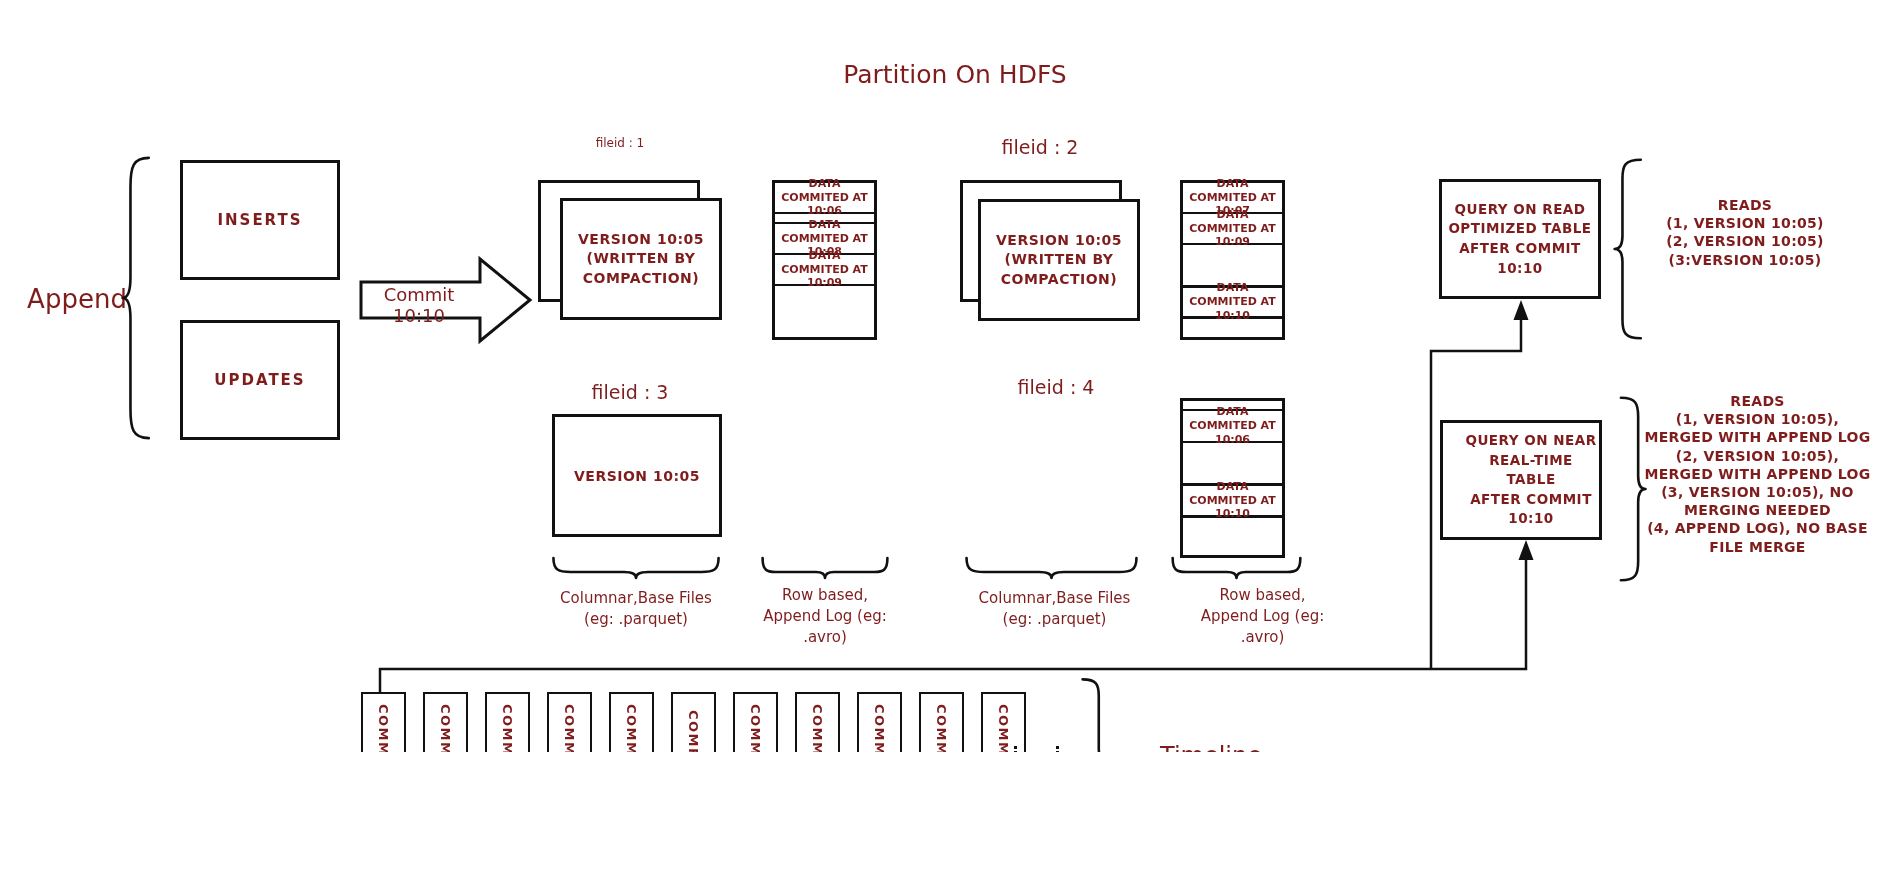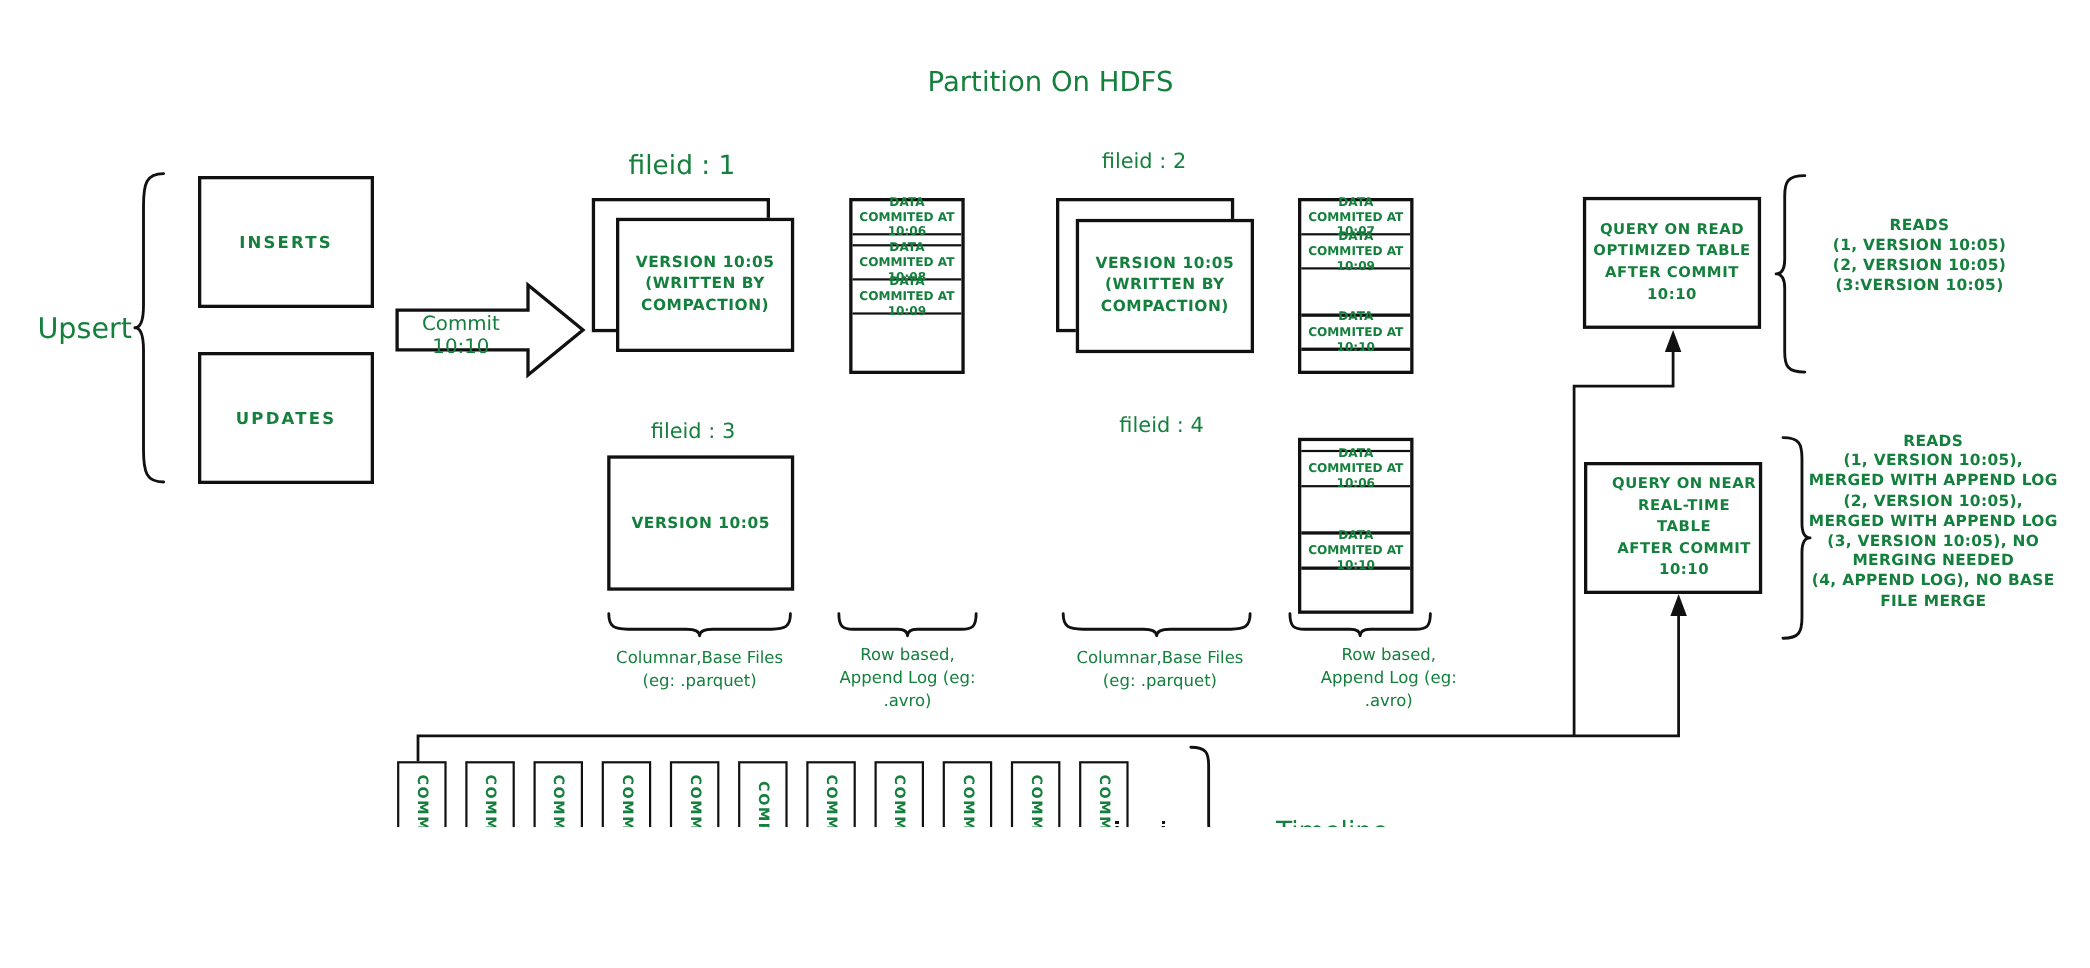--- a/index.html
+++ b/index.html
@@ -1,17 +1,17 @@
 <!DOCTYPE html>
 <html><head>
 <meta charset="utf-8">
 <style>
   html,body{margin:0;padding:0;background:#fff;}
   #canvas{position:relative;width:1900px;height:752px;background:#fff;overflow:hidden;
-          font-family:"DejaVu Sans","Liberation Sans",sans-serif;color:#15803d;}
+          font-family:"DejaVu Sans","Liberation Sans",sans-serif;color:#7f1d1d;}
   .abs{position:absolute;}
   .box{position:absolute;border:3px solid #111;background:#fff;display:flex;
        align-items:center;justify-content:center;text-align:center;box-sizing:border-box;}
   .hand{font-weight:700;letter-spacing:.5px;}
   .pre{white-space:pre-line;}
   .lbl{position:absolute;text-align:center;font-weight:400;}
   .logbox{position:absolute;border:3px solid #111;background:#fff;box-sizing:border-box;
           display:flex;flex-direction:column;}
   .logcell{border-bottom:2.5px solid #111;display:flex;align-items:center;justify-content:center;
            text-align:center;font-weight:700;font-size:11px;line-height:1.25;box-sizing:border-box;
@@ -37,37 +37,37 @@
 
   <svg class="abs" style="left:0;top:0;" width="1900" height="880" viewBox="0 0 1900 880">
     <path d="M380,694 L380,669 L1526,669 L1526,559" fill="none" stroke="#111" stroke-width="2.5"></path>
     <polygon points="1526,540 1518.5,560 1533.5,560" fill="#111"></polygon>
     <path d="M1431,669 L1431,351 L1521,351 L1521,319" fill="none" stroke="#111" stroke-width="2.5"></path>
     <polygon points="1521,300 1513.5,320 1528.5,320" fill="#111"></polygon>
   </svg>
 
   <div class="lbl" style="left:805px;top:60px;width:300px;font-size:25px;">Partition On HDFS</div>
 
-  <div class="lbl" style="left:22px;top:284px;width:110px;font-size:26px;">Upsert</div>
+  <div class="lbl" style="left:22px;top:284px;width:110px;font-size:26px;">Append</div>
   <svg class="abs brace" style="left:120px;top:152px;" width="34" height="292" viewBox="0 0 26 200" preserveAspectRatio="none">
     <path d="M22,4 C10,4 8,10 8,24 L8,86 Q8,100 2,100 Q8,100 8,114 L8,176 C8,190 10,196 22,196"></path>
   </svg>
   <div class="box hand" style="left:180px;top:160px;width:160px;height:120px;font-size:15px;letter-spacing:2px;">
     <span>INSERTS</span>
   </div>
   <div class="box hand" style="left:180px;top:320px;width:160px;height:120px;font-size:15px;letter-spacing:2px;">
     <span>UPDATES</span>
   </div>
 
   <svg class="abs" style="left:358px;top:254px;" width="178" height="92" viewBox="0 0 178 92">
     <path d="M3,28 L122,28 L122,5 L172,46 L122,87 L122,64 L3,64 Z" fill="#fff" stroke="#111" stroke-width="3"></path>
   </svg>
   <div class="lbl" style="left:360px;top:284px;width:118px;font-size:18px;">Commit 10:10</div>
 
-  <div class="lbl" style="left:545px;top:136px;width:150px;font-size:24px;">fileid : 1</div>
+  <div class="lbl" style="left:545px;top:136px;width:150px;font-size:12px;">fileid : 1</div>
   <div class="box" style="left:538px;top:180px;width:162px;height:122px;"></div>
   <div class="box hand pre" style="left:560px;top:198px;width:162px;height:122px;font-size:14px;line-height:1.4;">
     <span class="pre">VERSION 10:05
 (WRITTEN BY
 COMPACTION)</span>
   </div>
 
   <div class="logbox" style="left:772px;top:180px;width:105px;height:160px;">
     <div class="logcell" style="height:31px;">DATA COMMITED AT 10:06</div>
     <div class="logstrip"></div>

